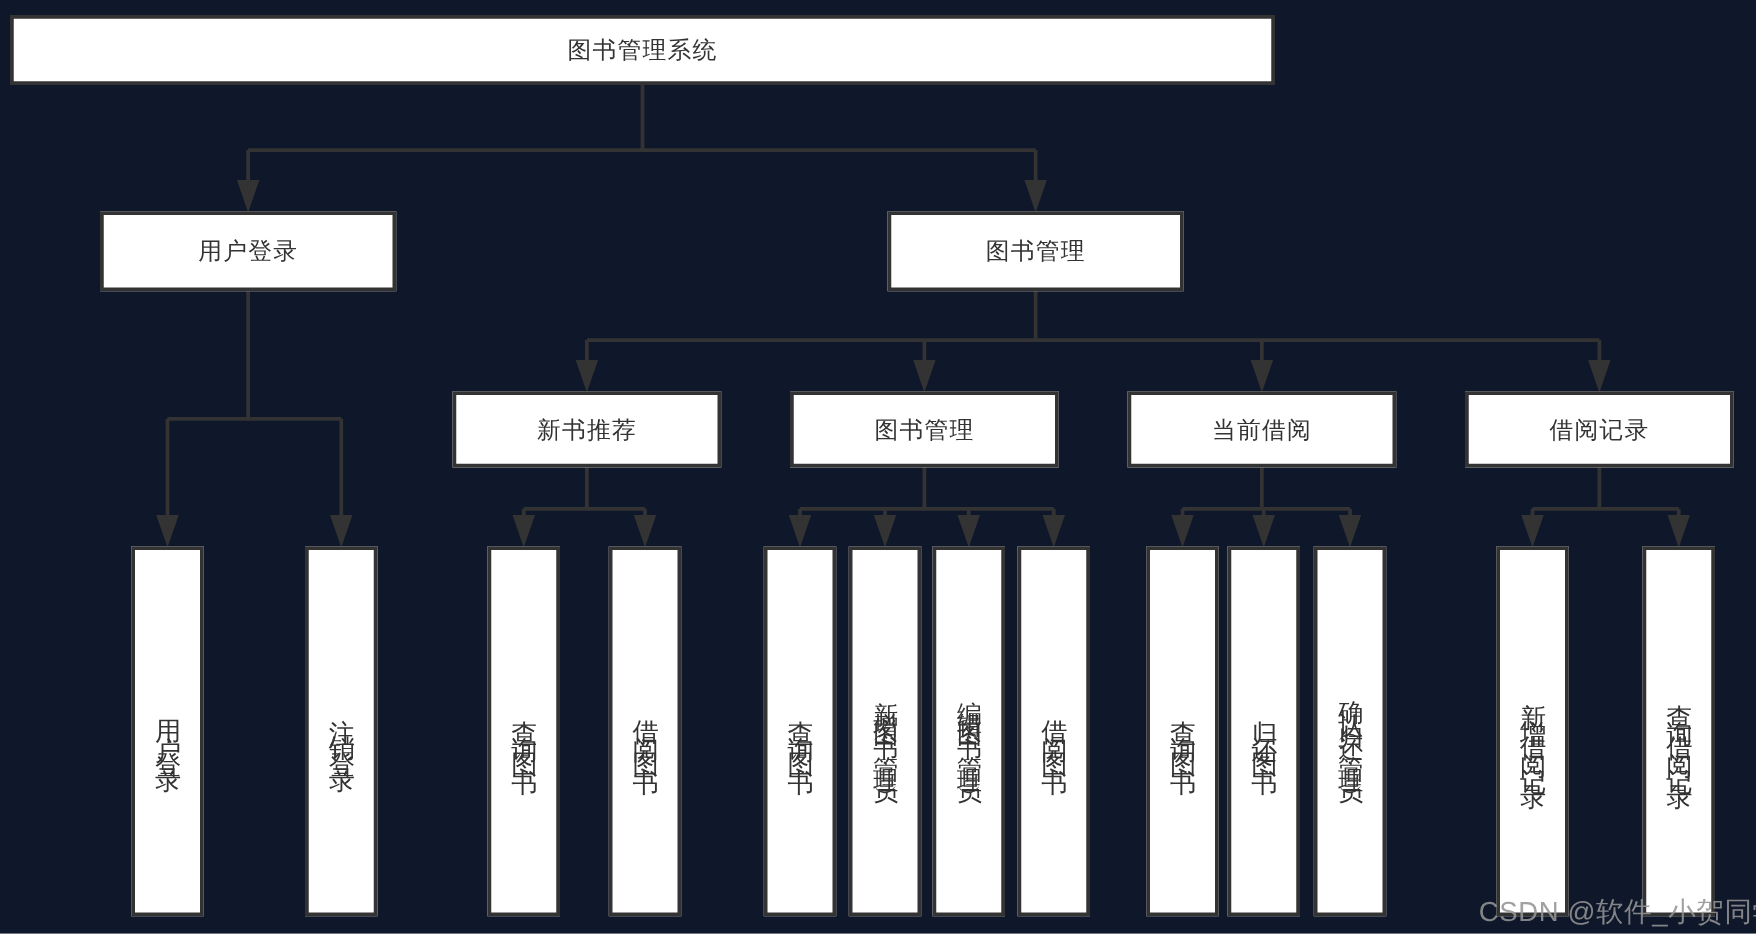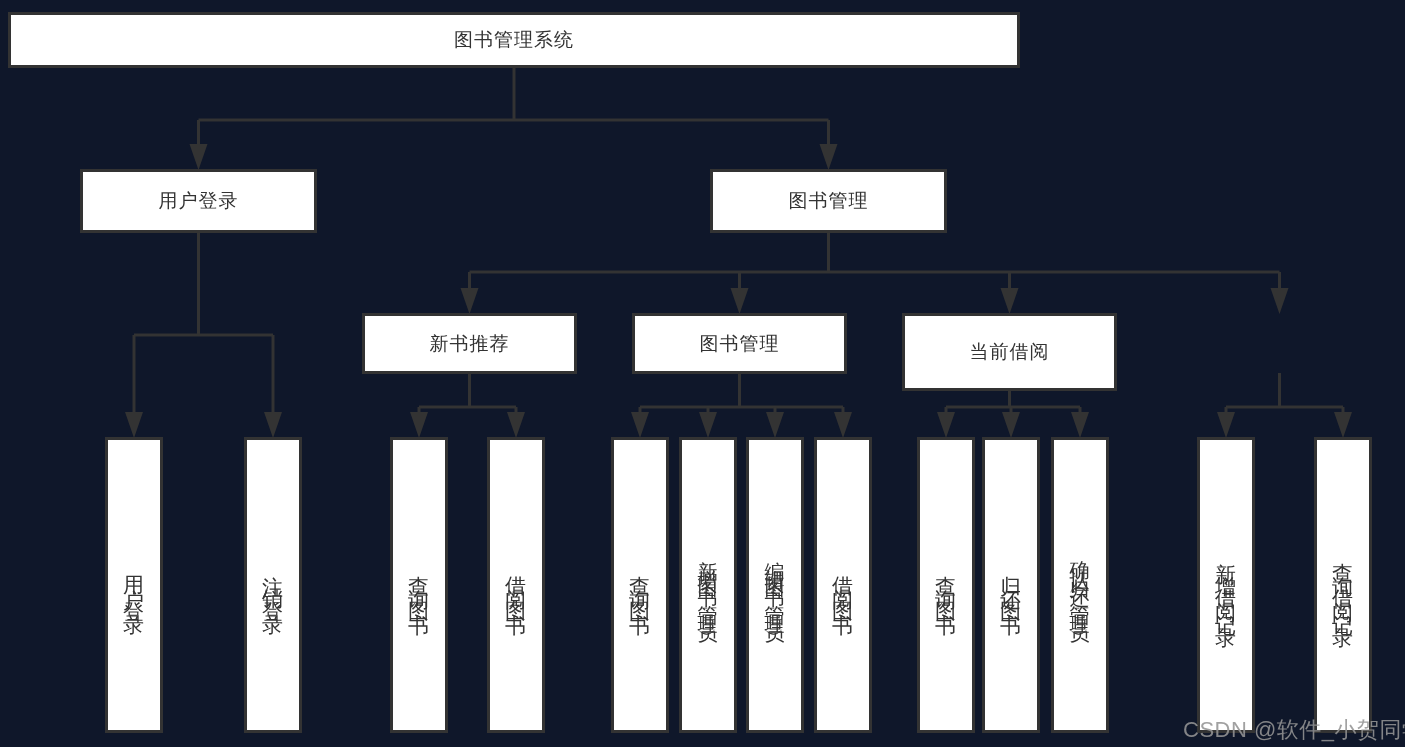--- a/index.html
+++ b/index.html
@@ -131,21 +131,22 @@
       <polygon points="1334,412 1352,412 1343,438" fill="#333333"></polygon>
     </svg>
 
   <div class="hbox root" style="left:8px; top:12px; width:1012px; height:56px">图书管理系统</div>
 
   <div class="hbox" style="left:80px; top:169px; width:237px; height:64px">用户登录</div>
   <div class="hbox" style="left:710px; top:169px; width:237px; height:64px">图书管理</div>
 
   <div class="hbox" style="left:362px; top:313px; width:215px; height:61px">新书推荐</div>
   <div class="hbox" style="left:632px; top:313px; width:215px; height:61px">图书管理</div>
-  <div class="hbox" style="left:902px; top:313px; width:215px; height:78px">当前借阅</div>
+  <div class="hbox" style="left:902px; top:313px; width:215px; height:61px">当前借阅</div>
+  <div class="hbox" style="left:1172px; top:313px; width:215px; height:61px">借阅记录</div>
 
   <div class="vbox" style="left:105px">用户登录</div>
   <div class="vbox" style="left:244px">注销登录</div>
 
   <div class="vbox" style="left:390px">查询图书</div>
   <div class="vbox" style="left:487px">借阅图书</div>
 
   <div class="vbox" style="left:611px">查询图书</div>
   <div class="vbox vlong" style="left:679px">新增图书（管理员）</div>
   <div class="vbox vlong" style="left:746px">编辑图书（管理员）</div>

